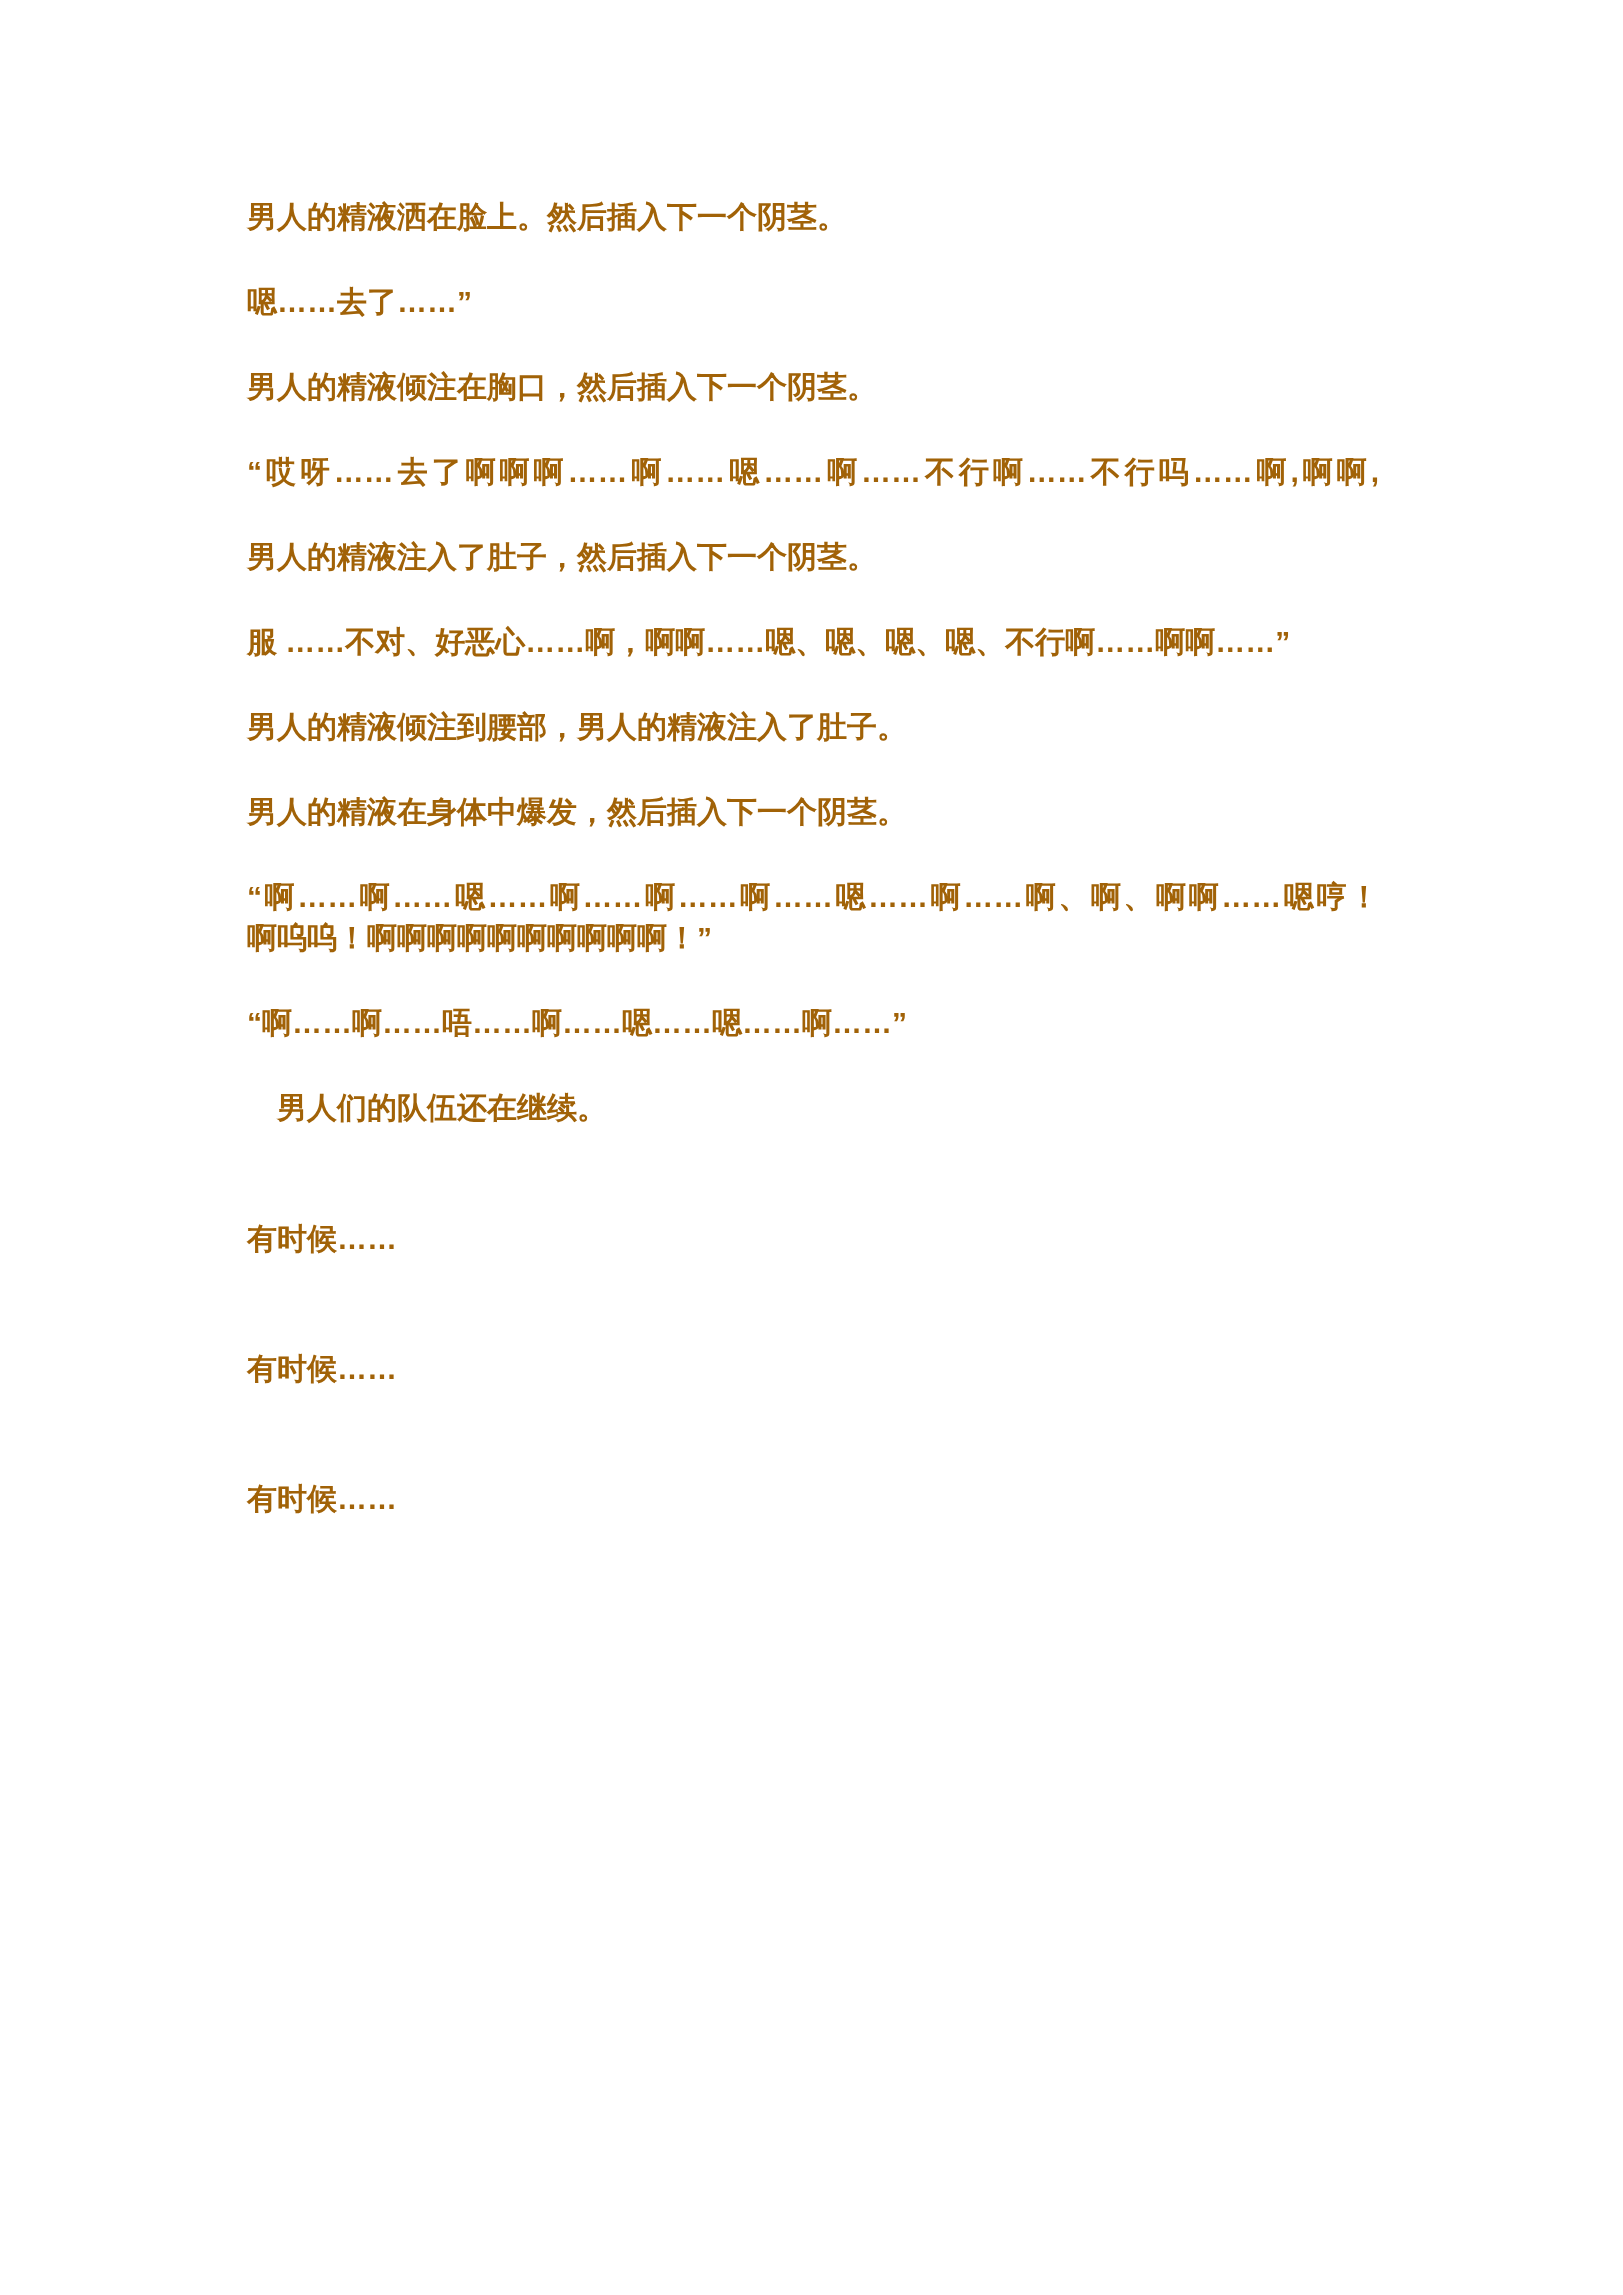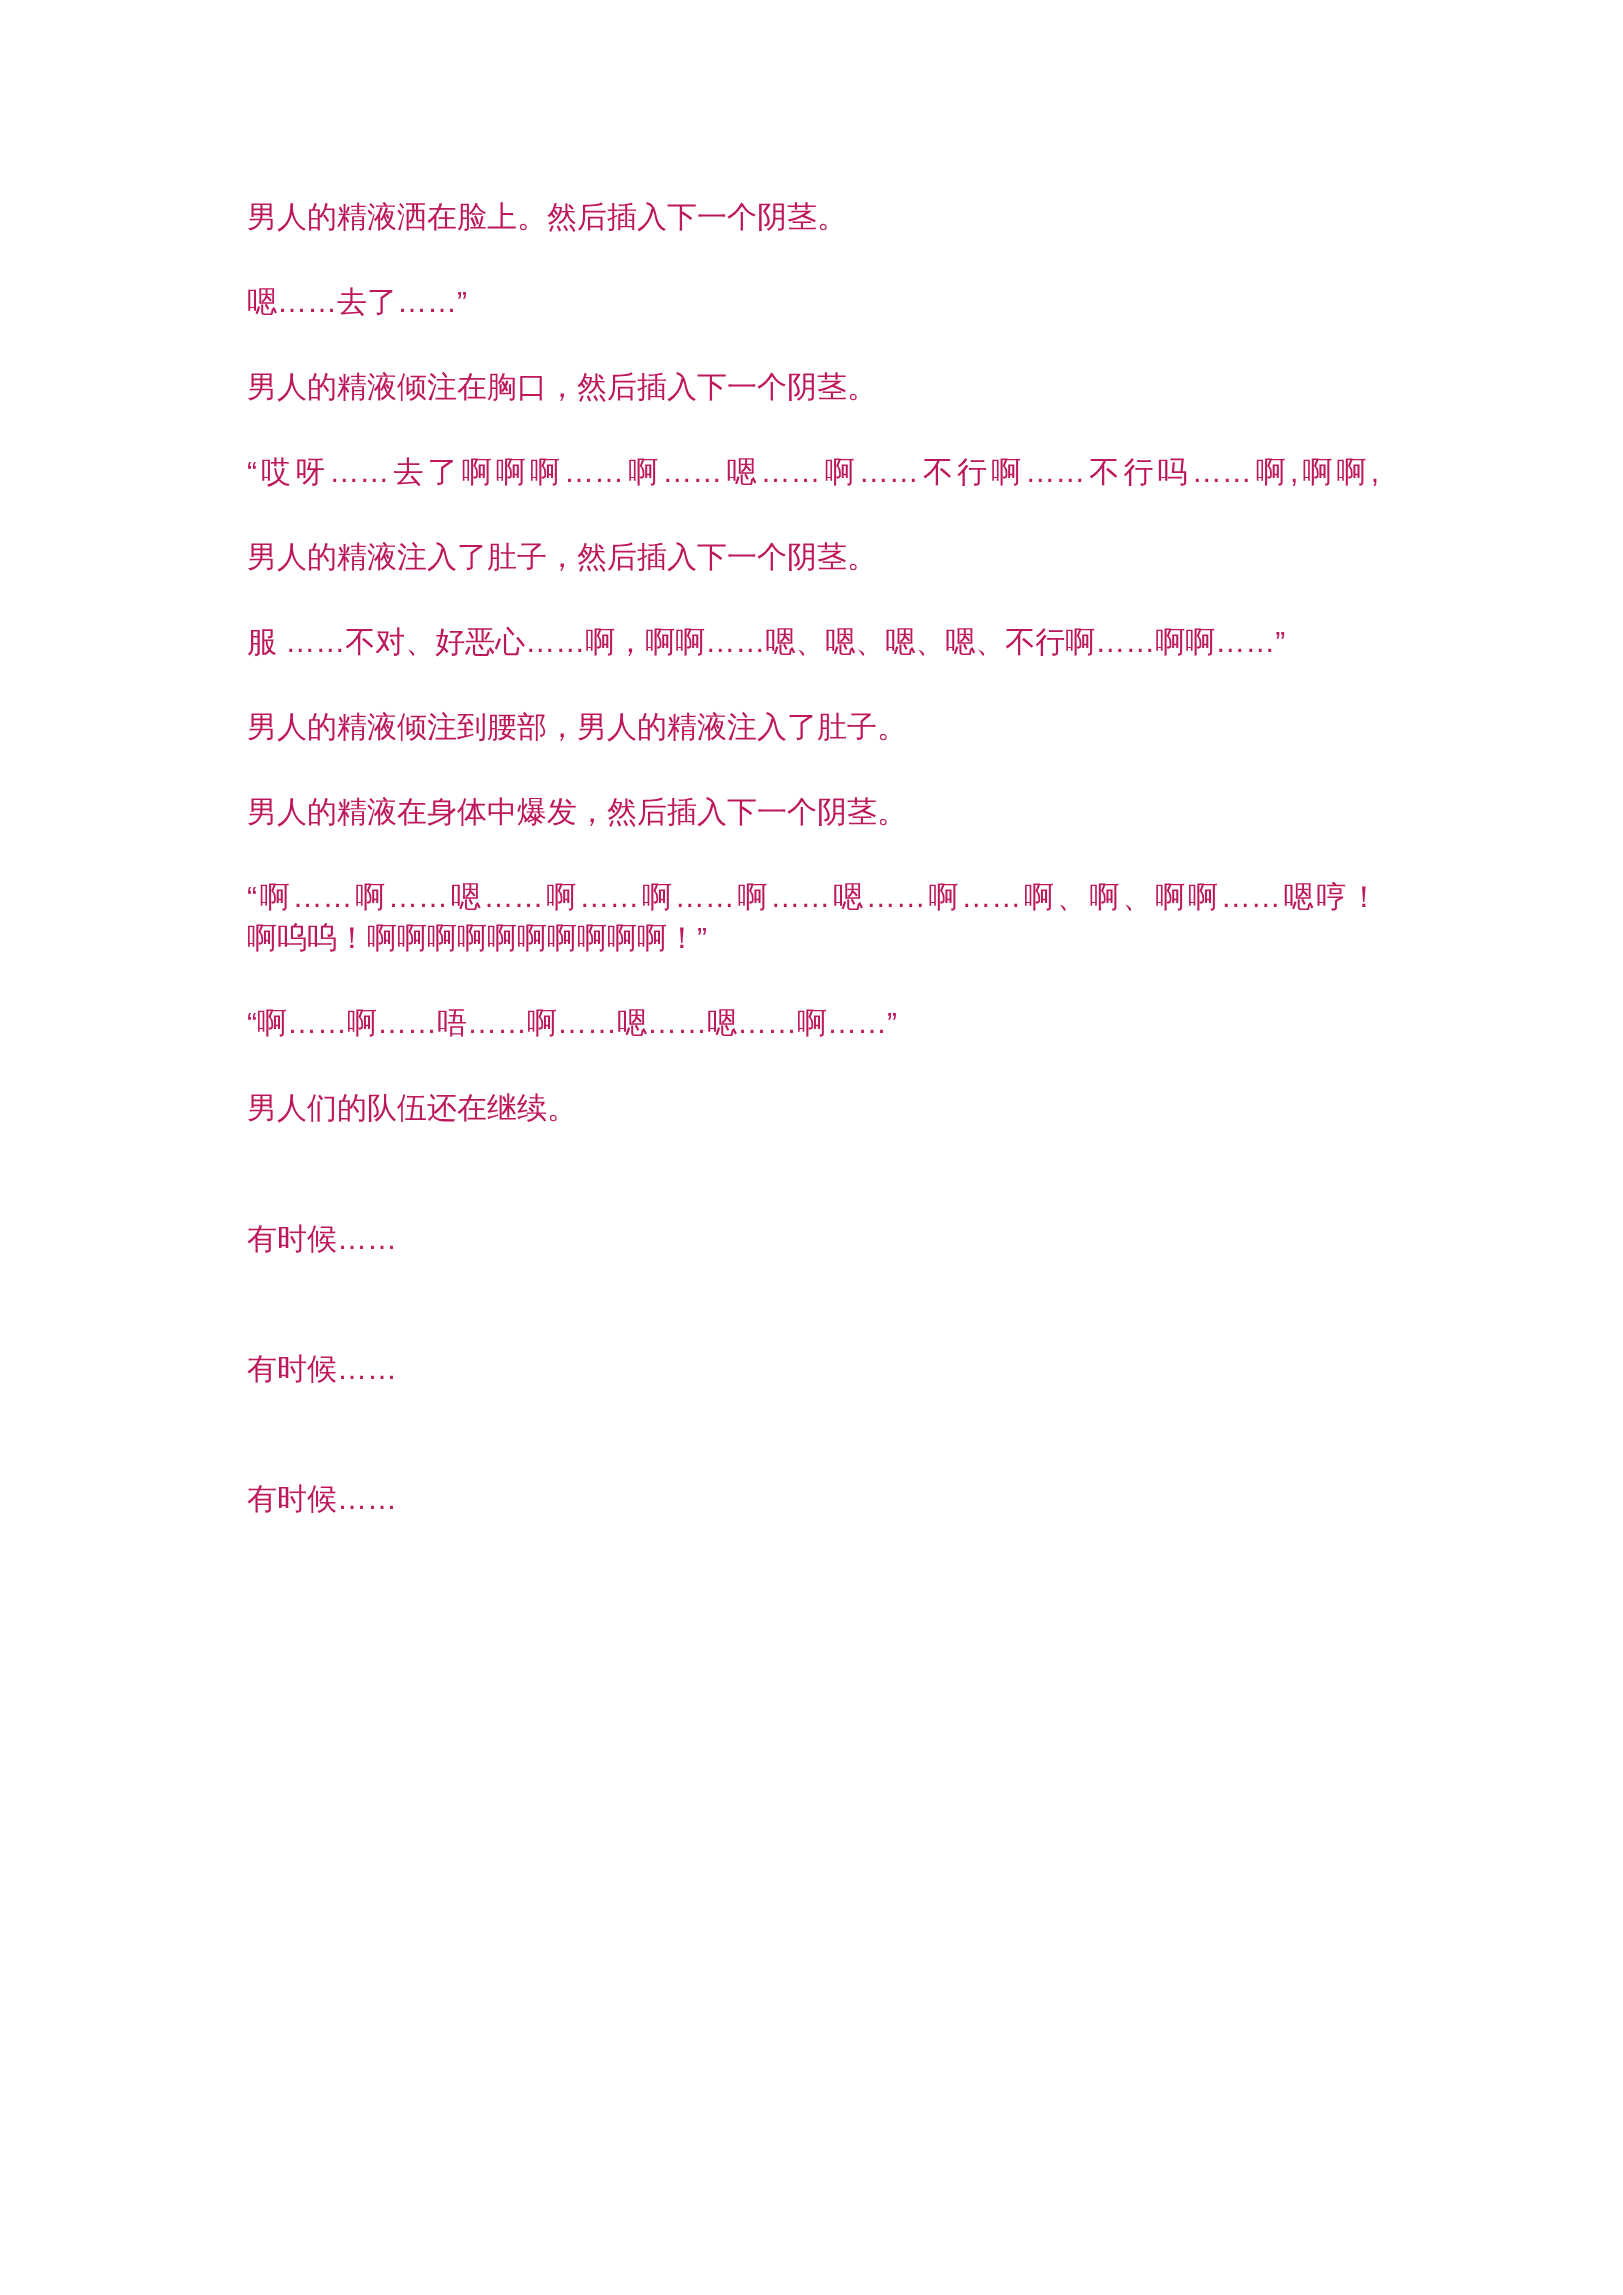--- a/index.html
+++ b/index.html
@@ -13,31 +13,31 @@
     height: 2295px;
     background: #ffffff;
     overflow: hidden;
     font-family: "Liberation Sans", sans-serif;
   }
   .content {
     position: absolute;
     left: 247px;
     top: 196px;
     width: 1132px;
-    color: #be185d;
+    color: #a16207;
     font-size: 30px;
     line-height: 41px;
-    font-weight: 400;
+    font-weight: 700;
   }
   p.para {
     margin: 0 0 44px 0;
     padding: 0;
   }
   
-  p.para.gap-xl { margin-bottom: 90px; }
+  p.para.gap-xl { margin-bottom: 90px; margin-left: 30px; }
   p.para.gap-lg { margin-bottom: 89px; }
   .line { display: block; }
   
   .line.fill {
     text-align: justify;
     text-align-last: justify;
   }
 </style>
 </head>
 <body>

